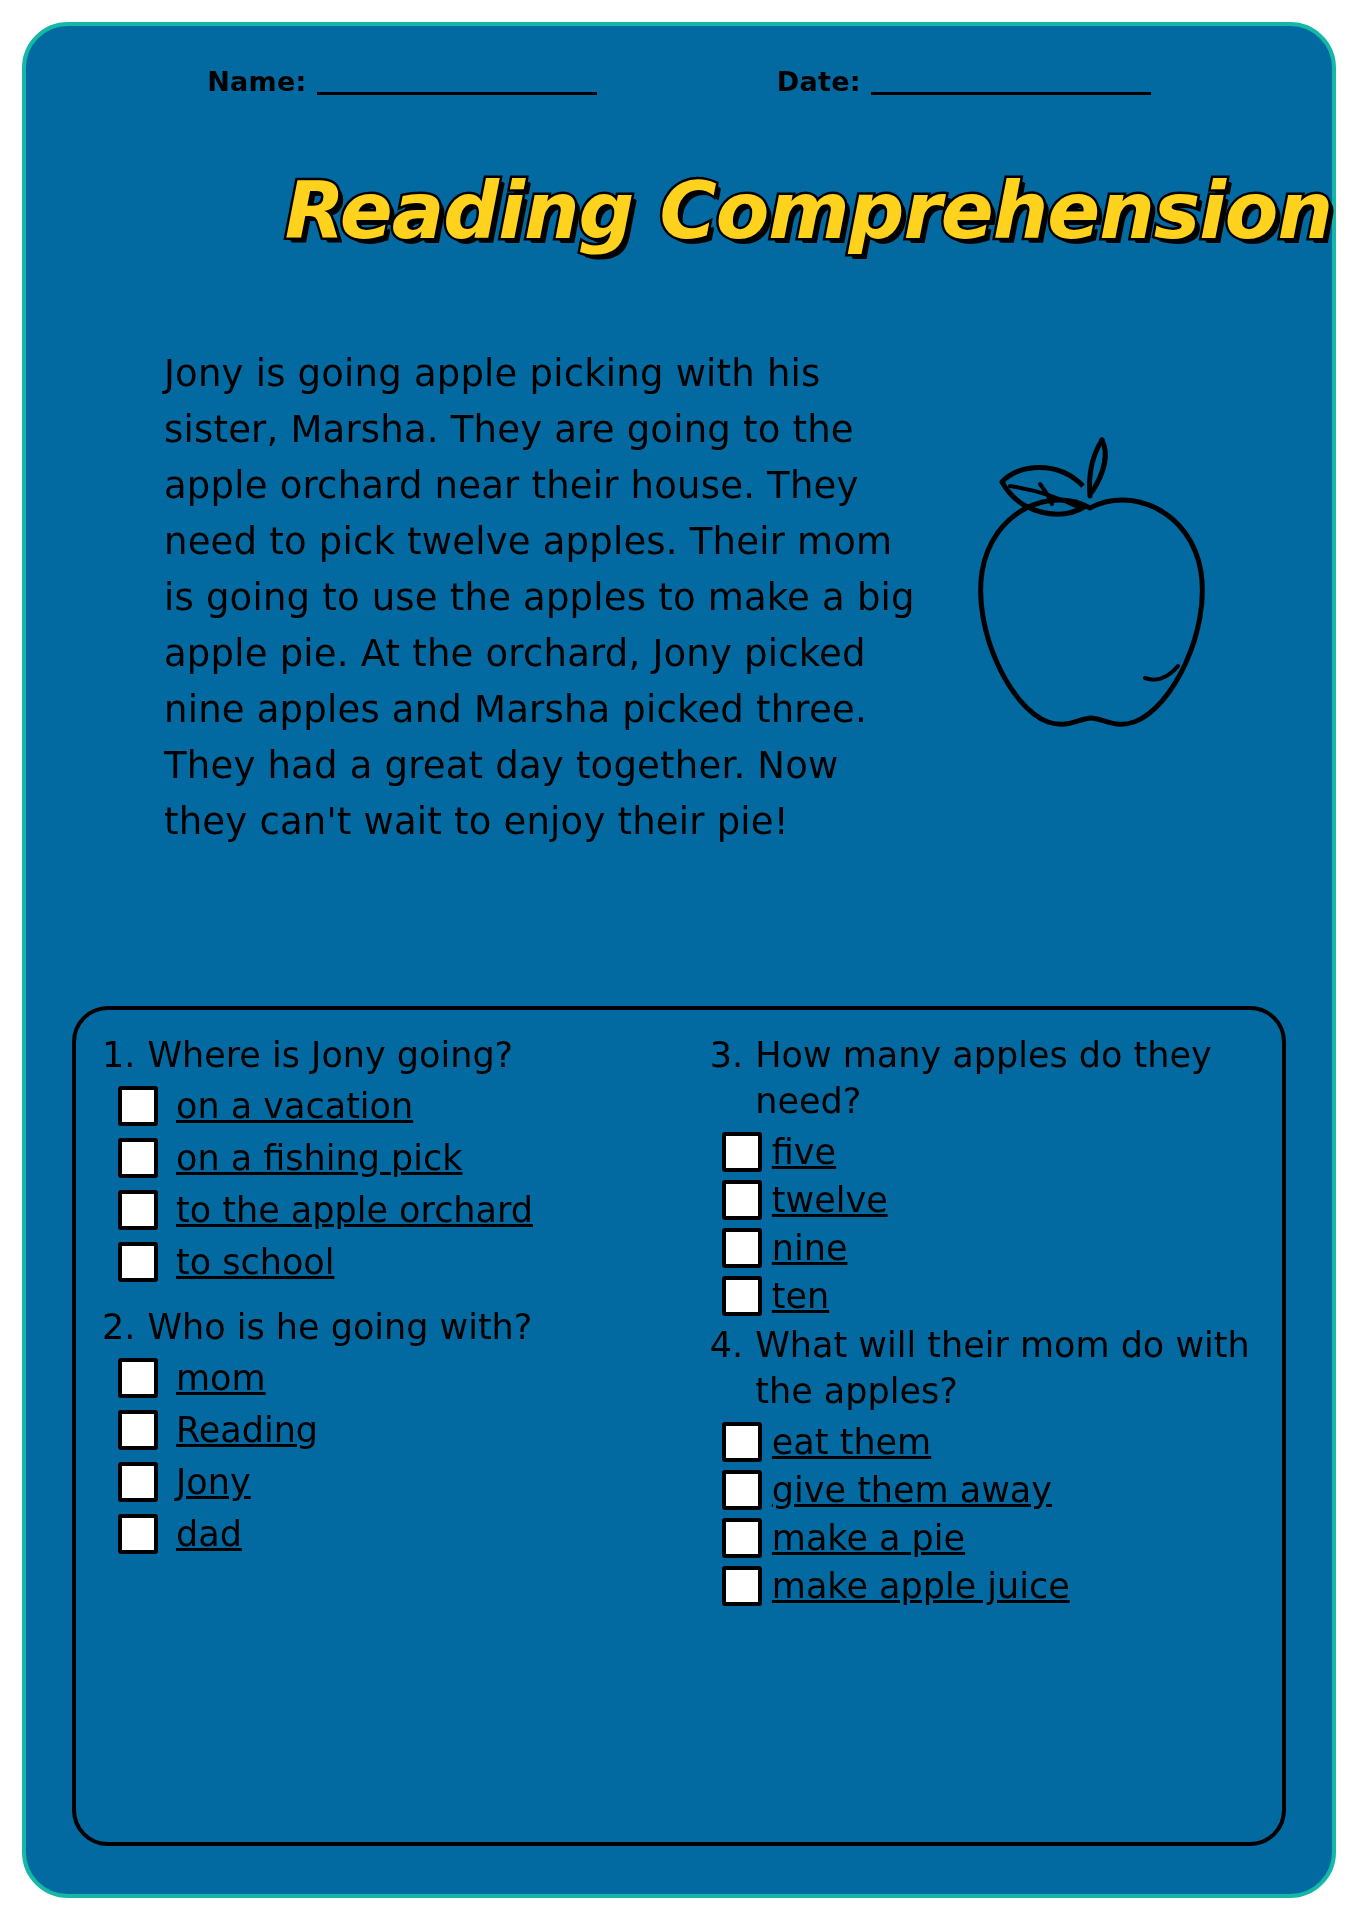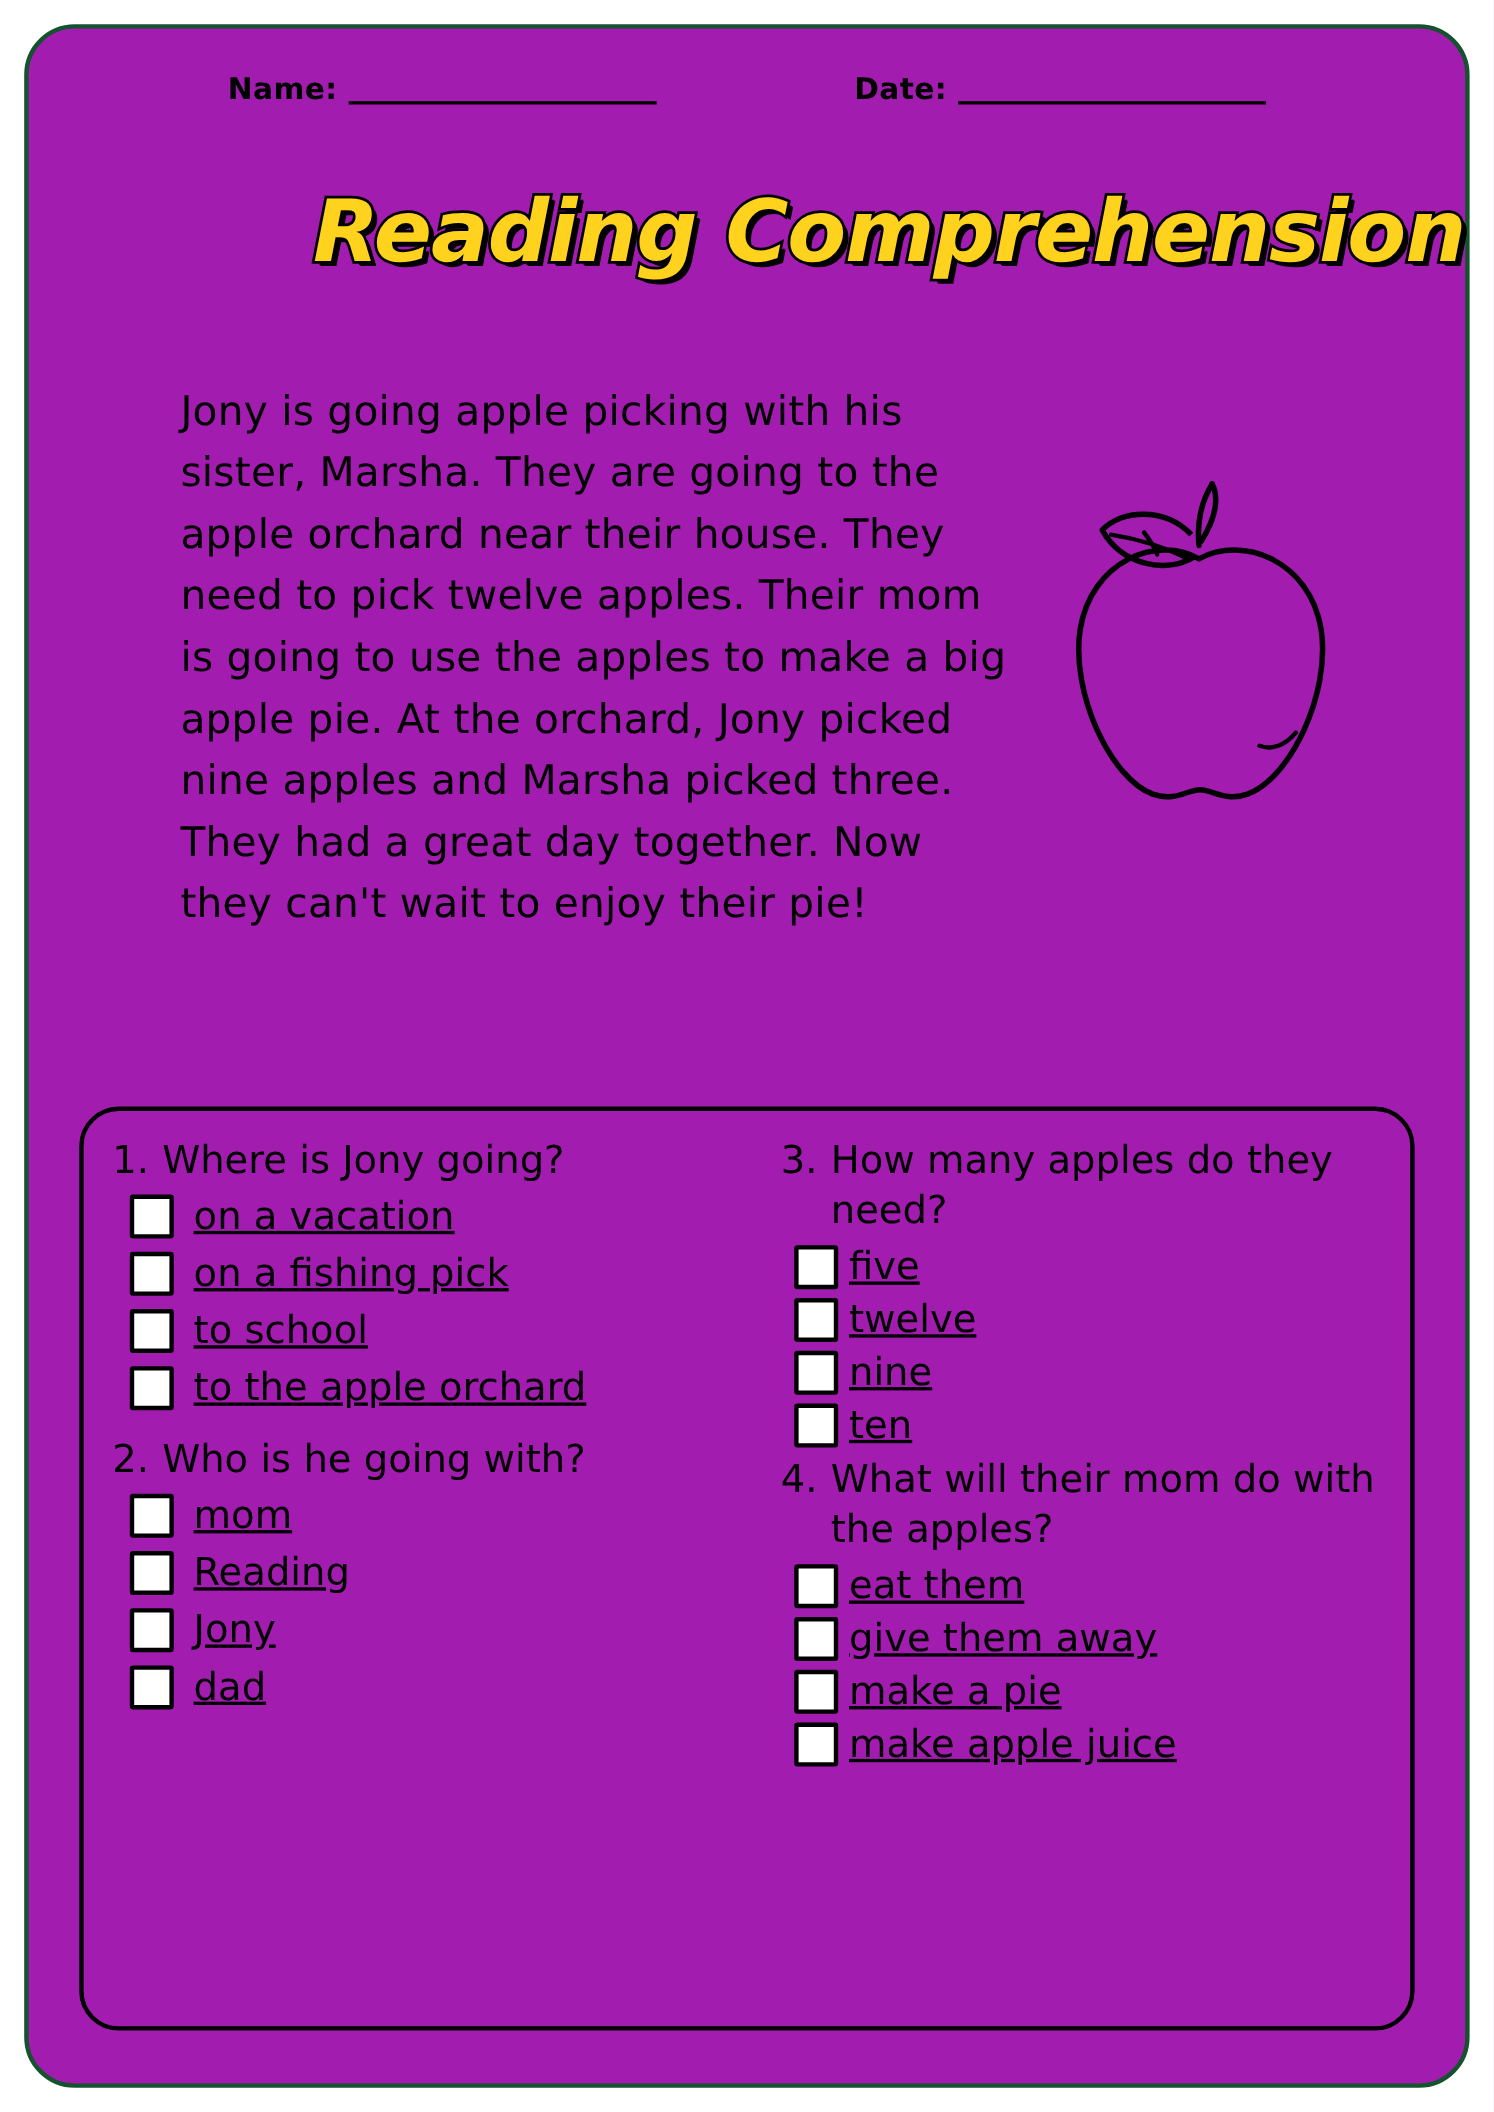--- a/index.html
+++ b/index.html
@@ -19,23 +19,23 @@
     width: 1358px;
     height: 1920px;
     box-sizing: border-box;
     padding: 22px;
   }
   .sheet {
     position: relative;
     width: 100%;
     height: 100%;
     box-sizing: border-box;
-    border: 4px solid #14532d;
+    border: 4px solid #14b8a6;
     border-radius: 46px;
-    background: #a21caf;
+    background: #0369a1;
   }
   
   .namedate {
     position: absolute;
     top: 42px;
     left: 0;
     width: 100%;
     display: flex;
     justify-content: center;
     gap: 180px;
@@ -191,25 +191,25 @@
             <div class="opt">
               <span class="box"></span>
               <span>on a vacation</span>
             </div>
             <div class="opt">
               <span class="box"></span>
               <span>on a fishing pick</span>
             </div>
             <div class="opt">
               <span class="box"></span>
+              <span>to the apple orchard</span>
+            </div>
+            <div class="opt">
+              <span class="box"></span>
               <span>to school</span>
-            </div>
-            <div class="opt">
-              <span class="box"></span>
-              <span>to the apple orchard</span>
             </div>
           </div>
         </div>
 
         <div class="q2">
           <div class="qtitle">
             <span class="num">2.</span>
             <span>Who is he going with?</span>
           </div>
           <div class="opts">

